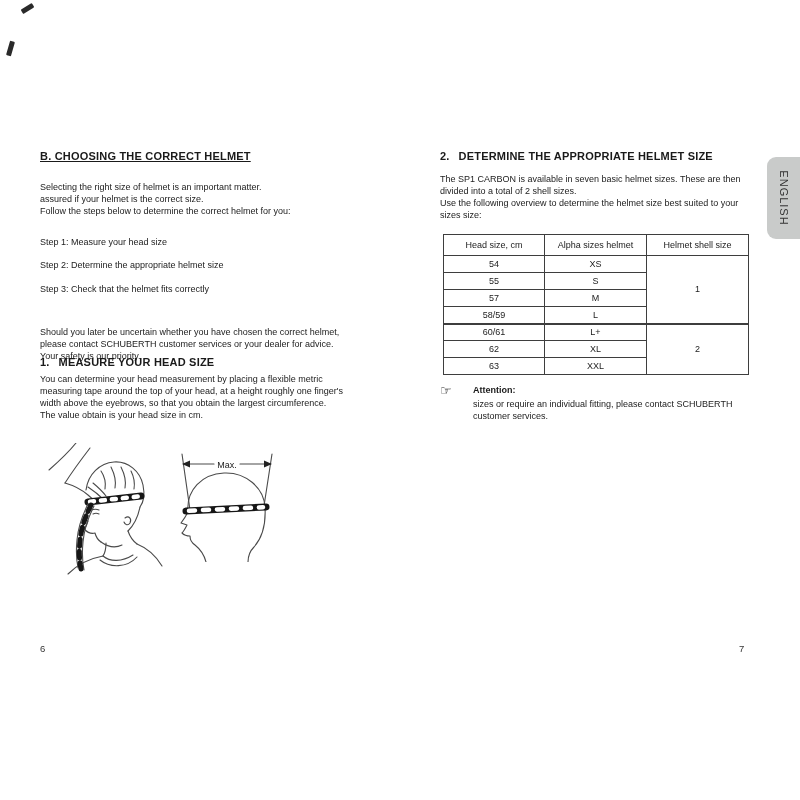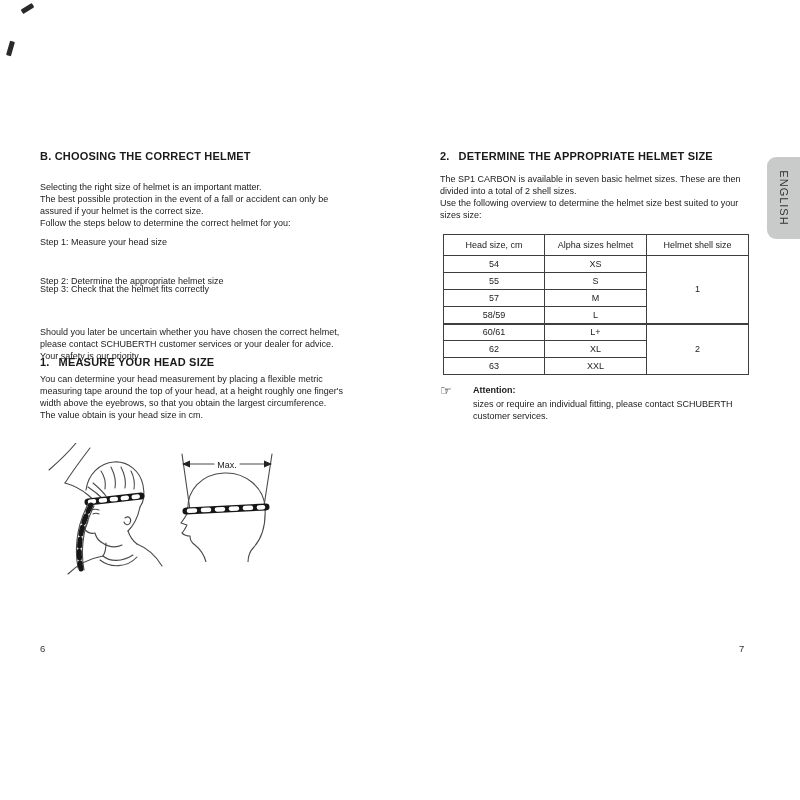--- a/index.html
+++ b/index.html
@@ -50,31 +50,30 @@
   .illu text { fill:#222; stroke:none; font-family:"Liberation Sans", sans-serif; }
 </style>
 </head>
 <body>
 
 <div class="page">
 
   <div class="mark mark1"></div>
   <div class="mark mark2"></div>
 
-  <div class="h-main" style="left:40px; top:150px;">B. CHOOSING THE CORRECT HELMET</div>
+  <div class="h-main" style="left:40px; top:150px;text-decoration:underline;">B. CHOOSING THE CORRECT HELMET</div>
 
   <div class="bodytext" style="left:40px; top:181px;">
     <div>Selecting the right size of helmet is an important matter.</div>
-    <div>The best possible protection in the event of a fall or accident can only be</div>
     <div>assured if your helmet is the correct size.</div>
     <div>Follow the steps below to determine the correct helmet for you:</div>
   </div>
 
   <div class="stepline" style="left:40px; top:237px;">Step 1: Measure your head size</div>
-  <div class="stepline" style="left:40px; top:276px;">Step 2: Determine the appropriate helmet size</div>
+  <div class="stepline" style="left:40px; top:260px;">Step 2: Determine the appropriate helmet size</div>
   <div class="stepline" style="left:40px; top:284px;">Step 3: Check that the helmet fits correctly</div>
 
   <div class="bodytext" style="left:40px; top:306px;margin-top:20px;">
     <div>Should you later be uncertain whether you have chosen the correct helmet,</div>
     <div>please contact SCHUBERTH customer services or your dealer for advice.</div>
     <div>Your safety is our priority.</div>
   </div>
 
   <div class="h-main" style="left:40px; top:356px;">
     <span class="h-num">1.</span><span>MEASURE YOUR HEAD SIZE</span>

